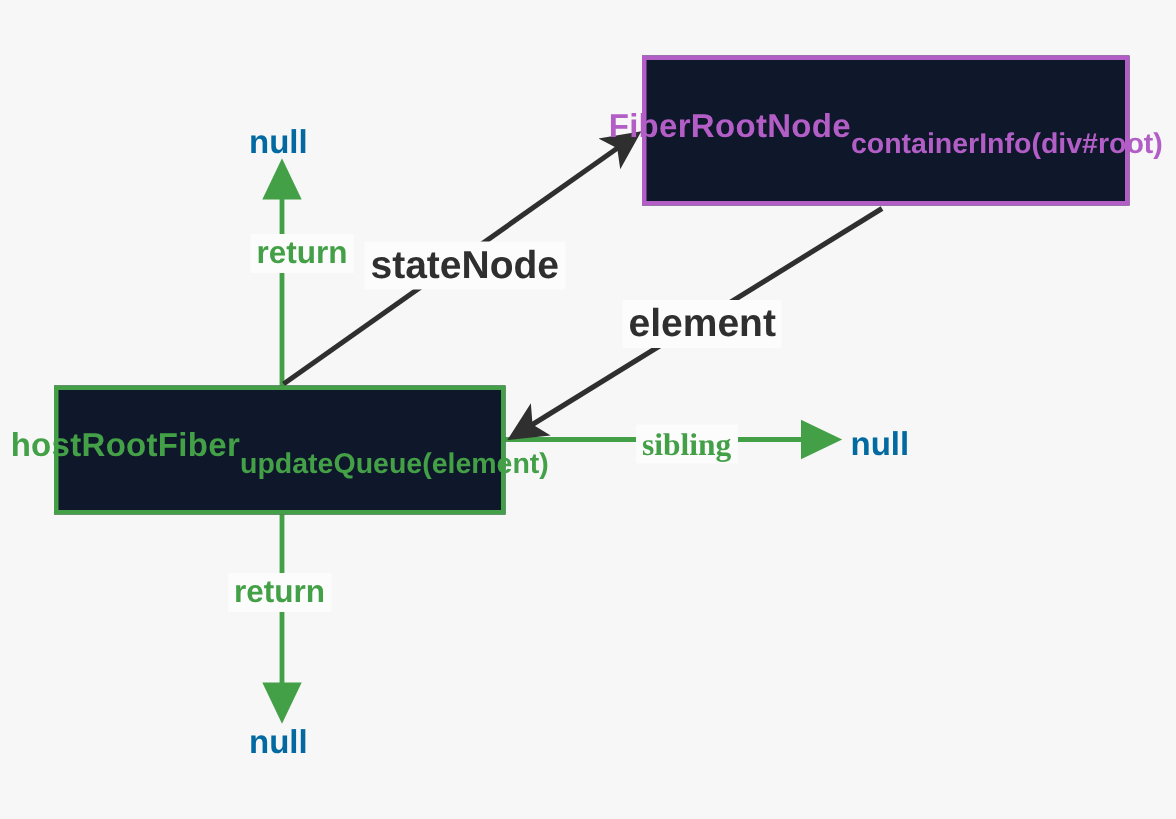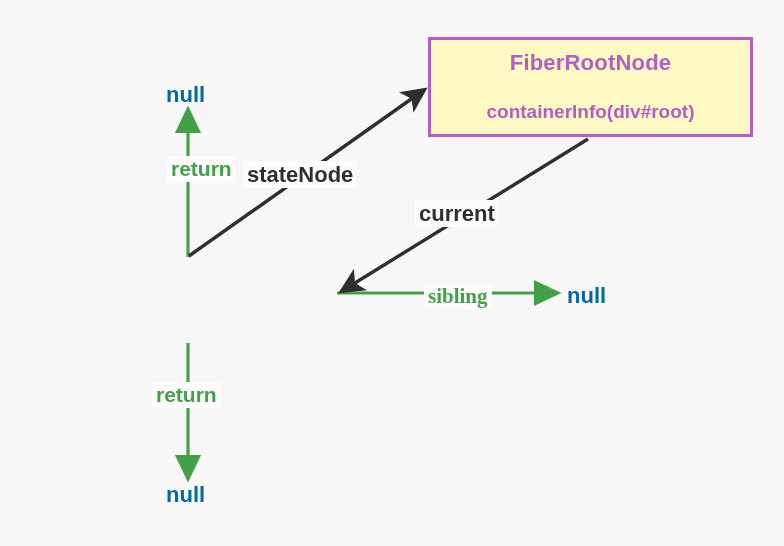--- a/index.html
+++ b/index.html
@@ -26,23 +26,22 @@
     left: 0;
     top: 0;
     width: 784px;
     height: 546px;
     pointer-events: none;
   }
 
   .node-box {
     position: absolute;
     box-sizing: border-box;
-    background: #fef9c3;
+    background: #0f172a;
     display: flex;
-    flex-direction: column;
     align-items: center;
     justify-content: center;
     text-align: center;
   }
   .node-title {
     font-weight: bold;
     letter-spacing: 0.2px;
     line-height: 1.1;
   }
   .node-sub {
@@ -102,21 +101,21 @@
   
   .edge-label {
     position: absolute;
     font-weight: bold;
     white-space: nowrap;
     background: #fcfcfc;
     padding: 1px 4px;
     line-height: 1.15;
   }
   .edge-label.green { color: #43a047; font-size: 21px; }
-  .edge-label.dark  { color: #2f2f2f; font-size: 22px; }
+  .edge-label.dark  { color: #2f2f2f; font-size: 26px; }
 
   #label-return    { left: 146px; top: 156px; margin-left: 21px; }
   #label-child     { left: 152px; top: 382px; }
   #label-sibling   { left: 424px; top: 283px; font-family: Liberation Serif, serif; }
   #label-statenode { left: 243px; top: 161px; }
   #label-current   { left: 415px; top: 200px; }
 </style>
 </head>
 <body>
 
@@ -136,35 +135,39 @@
 
     <line x1="188" y1="343" x2="188" y2="478" stroke="#43a047" stroke-width="3.2" marker-end="url(#arrow-green)"></line>
 
     <line x1="337" y1="293" x2="557" y2="293" stroke="#43a047" stroke-width="3.2" marker-end="url(#arrow-green)"></line>
 
     <line x1="189" y1="256" x2="424" y2="90" stroke="#2f2f2f" stroke-width="3.4" marker-end="url(#arrow-dark)"></line>
 
     <line x1="588" y1="139" x2="342" y2="291" stroke="#2f2f2f" stroke-width="3.4" marker-end="url(#arrow-dark)"></line>
   </svg>
 
+  <div class="node-box" id="host-root-fiber">
+    <div class="node-title">hostRootFiber</div>
+    <div class="node-sub">updateQueue(element)</div>
+  </div>
 
   <div class="node-box" id="fiber-root-node">
     <div class="node-title">FiberRootNode</div>
     <div class="node-sub">containerInfo(div#root)</div>
   </div>
 
   <div class="terminal" id="terminal-return-null">null</div>
 
   <div class="terminal" id="terminal-child-null">null</div>
 
   <div class="terminal" id="terminal-sibling-null">null</div>
 
   <div class="edge-label green" id="label-return">return</div>
 
   <div class="edge-label green" id="label-child">return</div>
 
   <div class="edge-label green" id="label-sibling">sibling</div>
 
   <div class="edge-label dark" id="label-statenode">stateNode</div>
 
-  <div class="edge-label dark" id="label-current">current</div>
+  <div class="edge-label dark" id="label-current">element</div>
 
 </div>
 
 </body></html>

